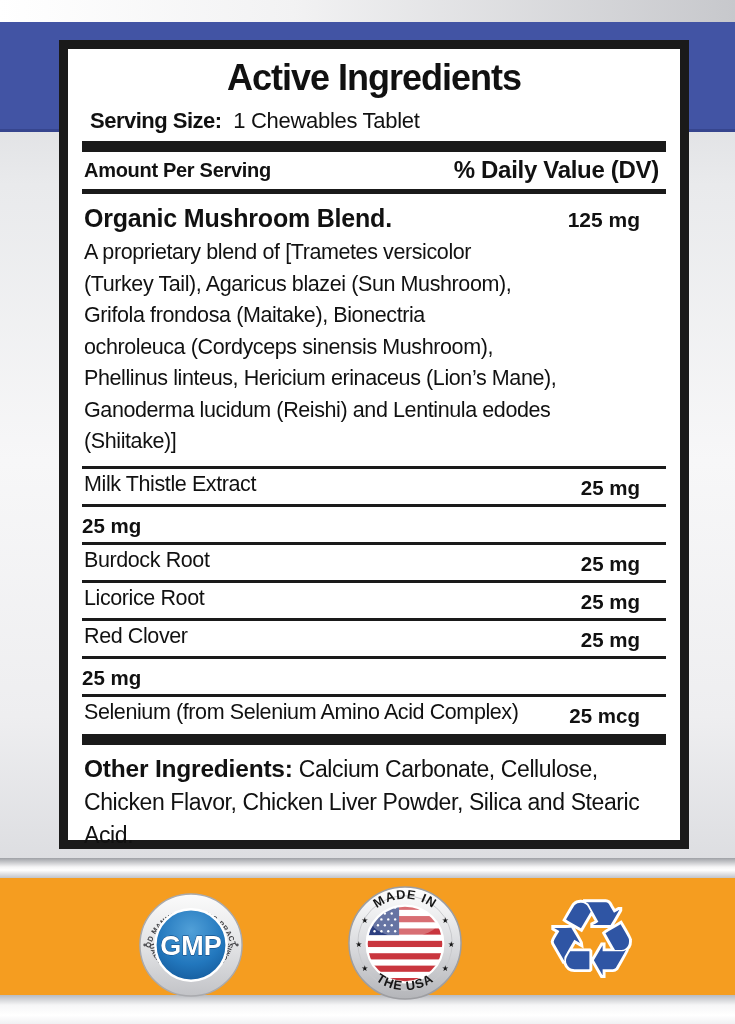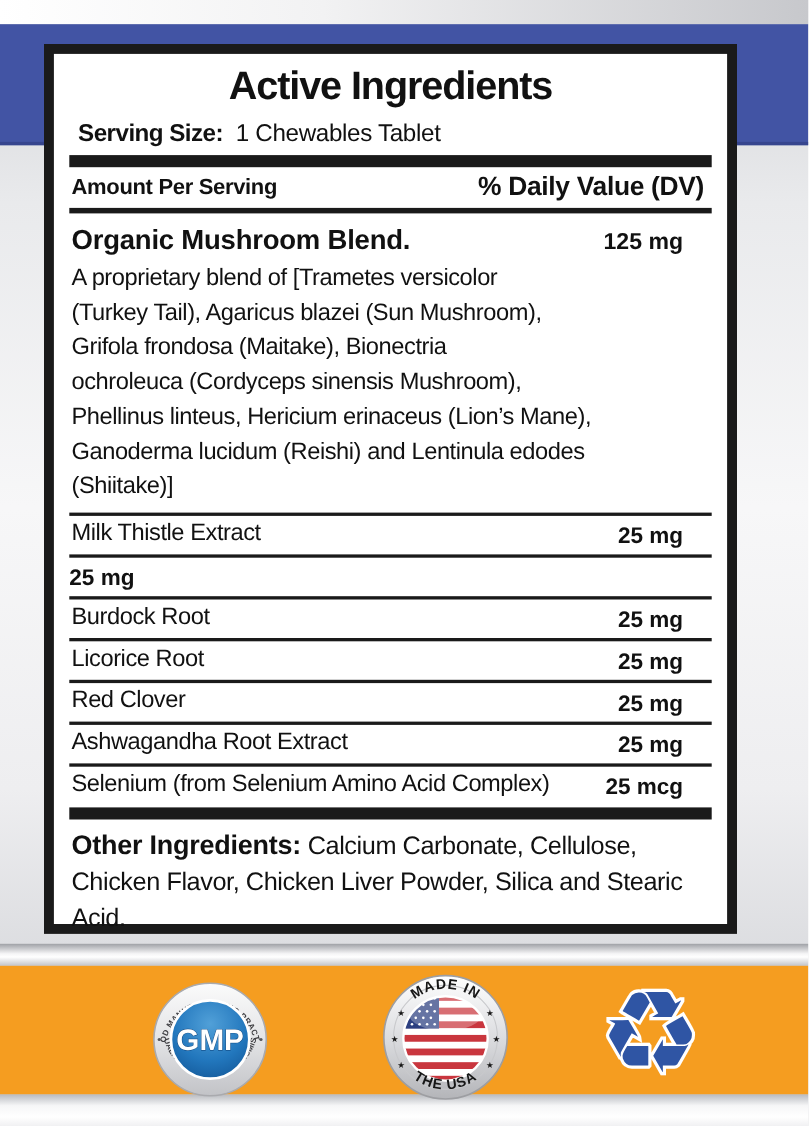--- a/index.html
+++ b/index.html
@@ -16,21 +16,21 @@
   
   .mid-strip{position:absolute;left:0;top:858px;width:735px;height:20px;
              background:linear-gradient(180deg,#9fa1a6 0%,#f5f5f6 45%,#ffffff 60%,#c2c4c9 100%);}
   
   .orange-band{position:absolute;left:0;top:878px;width:735px;height:117px;}
   
   .bottom-strip{position:absolute;left:0;top:995px;width:735px;height:29px;
              background:linear-gradient(180deg,#b9bbc0 0%,#f6f6f7 35%,#ffffff 70%,#f0f0f2 100%);}
 
   
-  .panel{position:absolute;left:40px;top:40px;width:630px;height:809px;
+  .panel{position:absolute;left:59px;top:40px;width:630px;height:809px;
          background:#fff;border:9px solid #1a1a1a;box-sizing:border-box;
          padding:4px 14px 0 14px;color:#111;}
   .title{text-align:center;font-size:36px;font-weight:bold;letter-spacing:-1px;
          margin:4px 0 8px 0;}
   .serving{font-size:22px;line-height:27px;margin-left:8px;letter-spacing:-0.3px;}
   .serving b{letter-spacing:-0.5px;}
   .bar-thick{height:11px;background:#1a1a1a;margin-top:7px;}
   .bar-med{height:5px;background:#1a1a1a;}
   .bar-thin{height:3px;background:#1a1a1a;}
   .hdr-row{display:flex;justify-content:space-between;align-items:center;
@@ -110,21 +110,20 @@
       <span class="ing-name">Licorice Root</span>
       <span class="ing-amt">25 mg</span>
     </div>
     <div class="bar-thin"></div>
     <div class="ing-row">
       <span class="ing-name">Red Clover</span>
       <span class="ing-amt">25 mg</span>
     </div>
     <div class="bar-thin"></div>
     <div class="ing-row">
-      <span class="ing-name">Ashwagandha Root Extract</span>
       <span class="ing-amt">25 mg</span>
     </div>
     <div class="bar-thin"></div>
     <div class="ing-row">
       <span class="ing-name">Selenium (from Selenium Amino Acid Complex)</span>
       <span class="ing-amt">25 mcg</span>
     </div>
 
     <div class="bar-thick" style="margin-top:2px;"></div>
 

